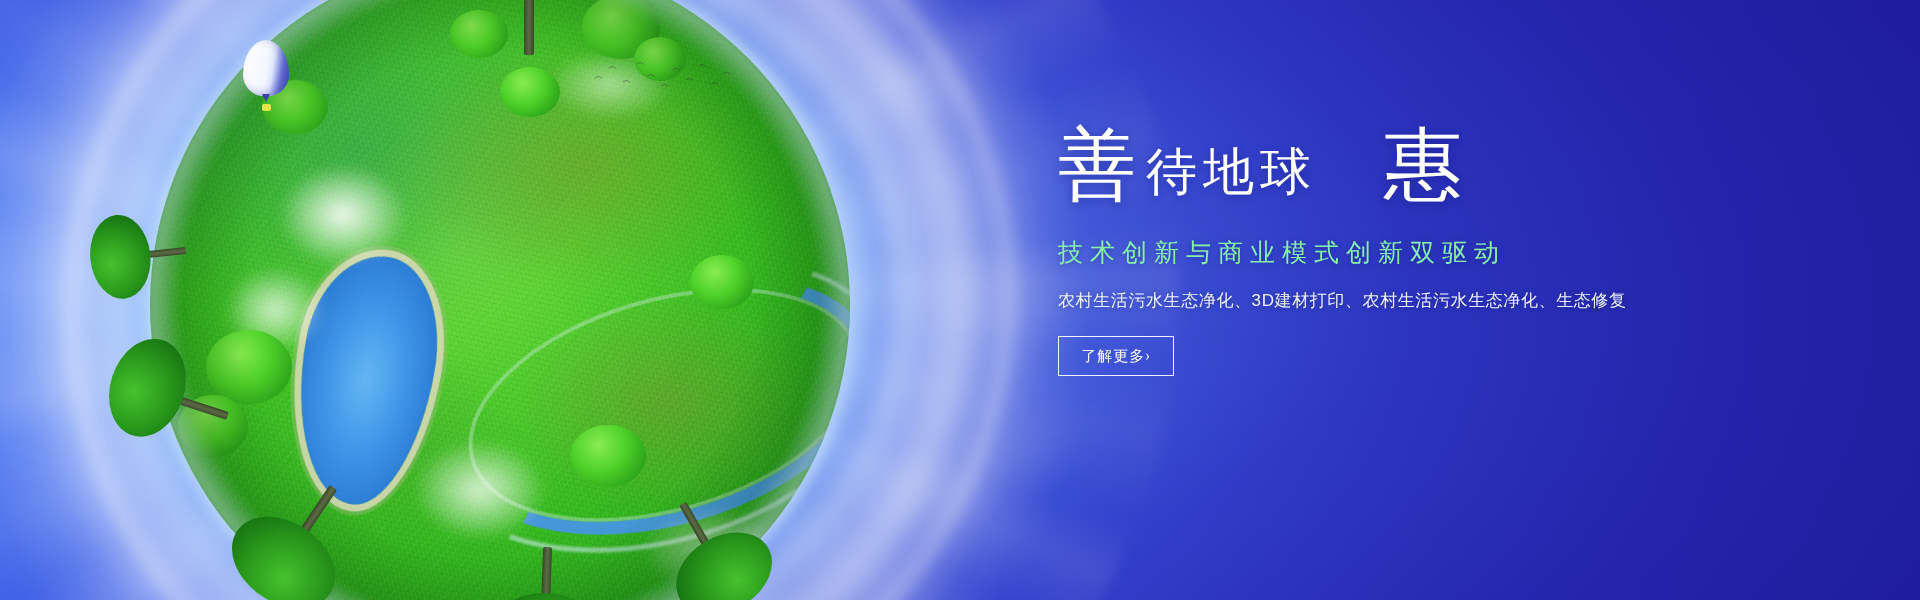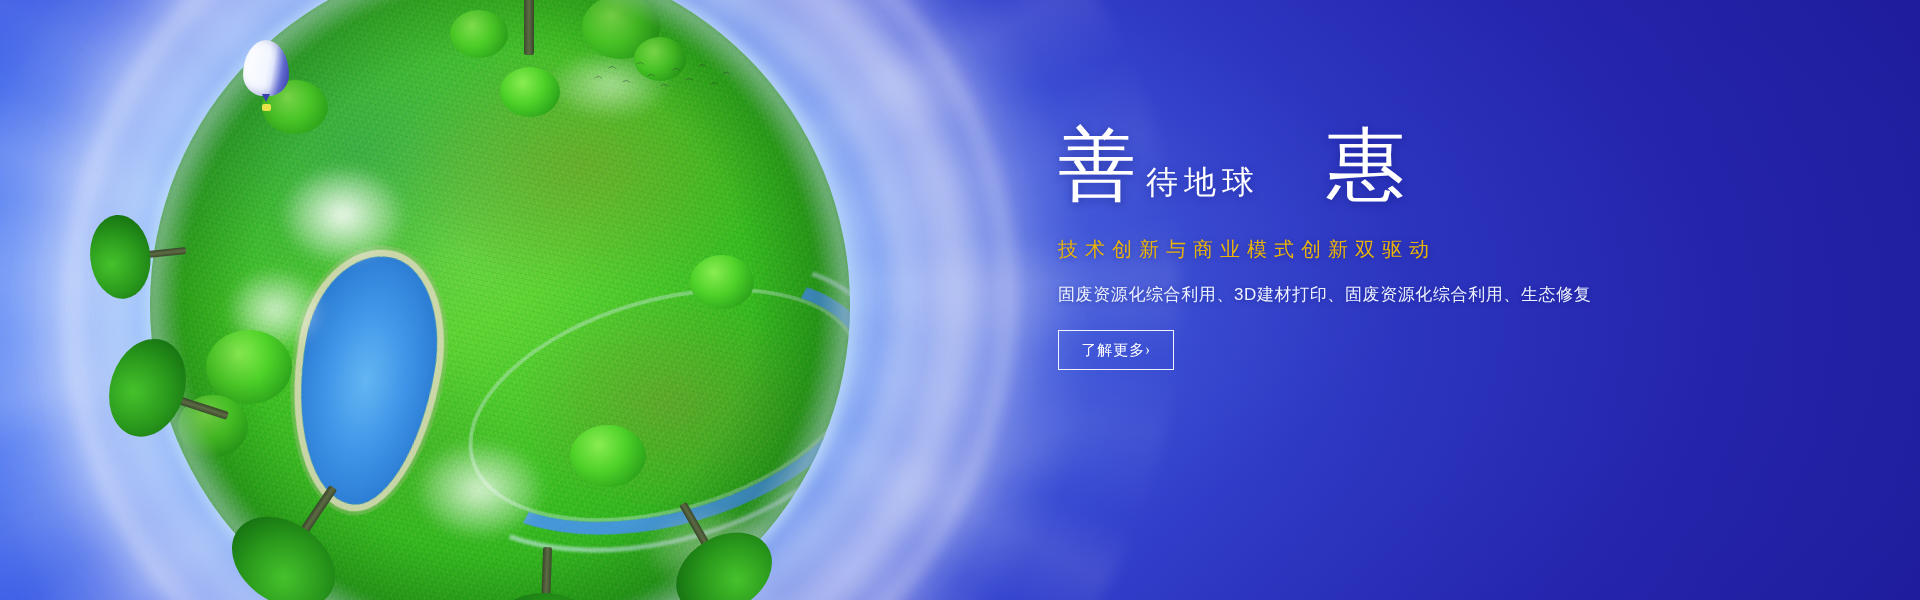--- a/index.html
+++ b/index.html
@@ -200,32 +200,32 @@
   .hl-group{display:inline-flex;align-items:flex-end;}
   .hl-big{
     font-family:"Liberation Serif","DejaVu Serif",serif;
     font-size:78px;line-height:1;
     font-weight:400;
     letter-spacing:0;
     text-shadow:0 2px 10px rgba(10,20,120,.45);
   }
   .hl-small{
     font-family:"Liberation Serif","DejaVu Serif",serif;
-    font-size:32px;line-height:1;
+    font-size:51px;line-height:1;
     font-weight:400;
     letter-spacing:6px;
     padding-bottom:6px;padding-left:10px;
     text-shadow:0 2px 8px rgba(10,20,120,.40);
   }
   .hl-gap{display:inline-block;width:58px;}
   .subtitle{
     margin-top:14px;
-    font-size:20px;
+    font-size:25px;
     letter-spacing:7px;
-    color:#eab308;
+    color:#86efac;
     text-shadow:0 1px 6px rgba(10,20,120,.40);
   }
   .desc{
     margin-top:20px;
     font-size:17px;
     letter-spacing:.6px;
     color:#eef2ff;
     text-shadow:0 1px 5px rgba(10,20,120,.40);
   }
   .cta{
@@ -350,21 +350,21 @@
         <span class="hl-small">待地球</span>
       </span>
       <span class="hl-gap"></span>
       <span class="hl-group">
         <span class="hl-big">惠</span>
       </span>
     </div>
 
     <div class="subtitle">技术创新与商业模式创新双驱动</div>
 
-    <div class="desc">固废资源化综合利用、3D建材打印、固废资源化综合利用、生态修复</div>
+    <div class="desc">农村生活污水生态净化、3D建材打印、农村生活污水生态净化、生态修复</div>
 
     <button class="cta">
       <span>了解更多</span>
       <span class="chev">›</span>
     </button>
 
   </div>
 </div>
 
 </body></html>

